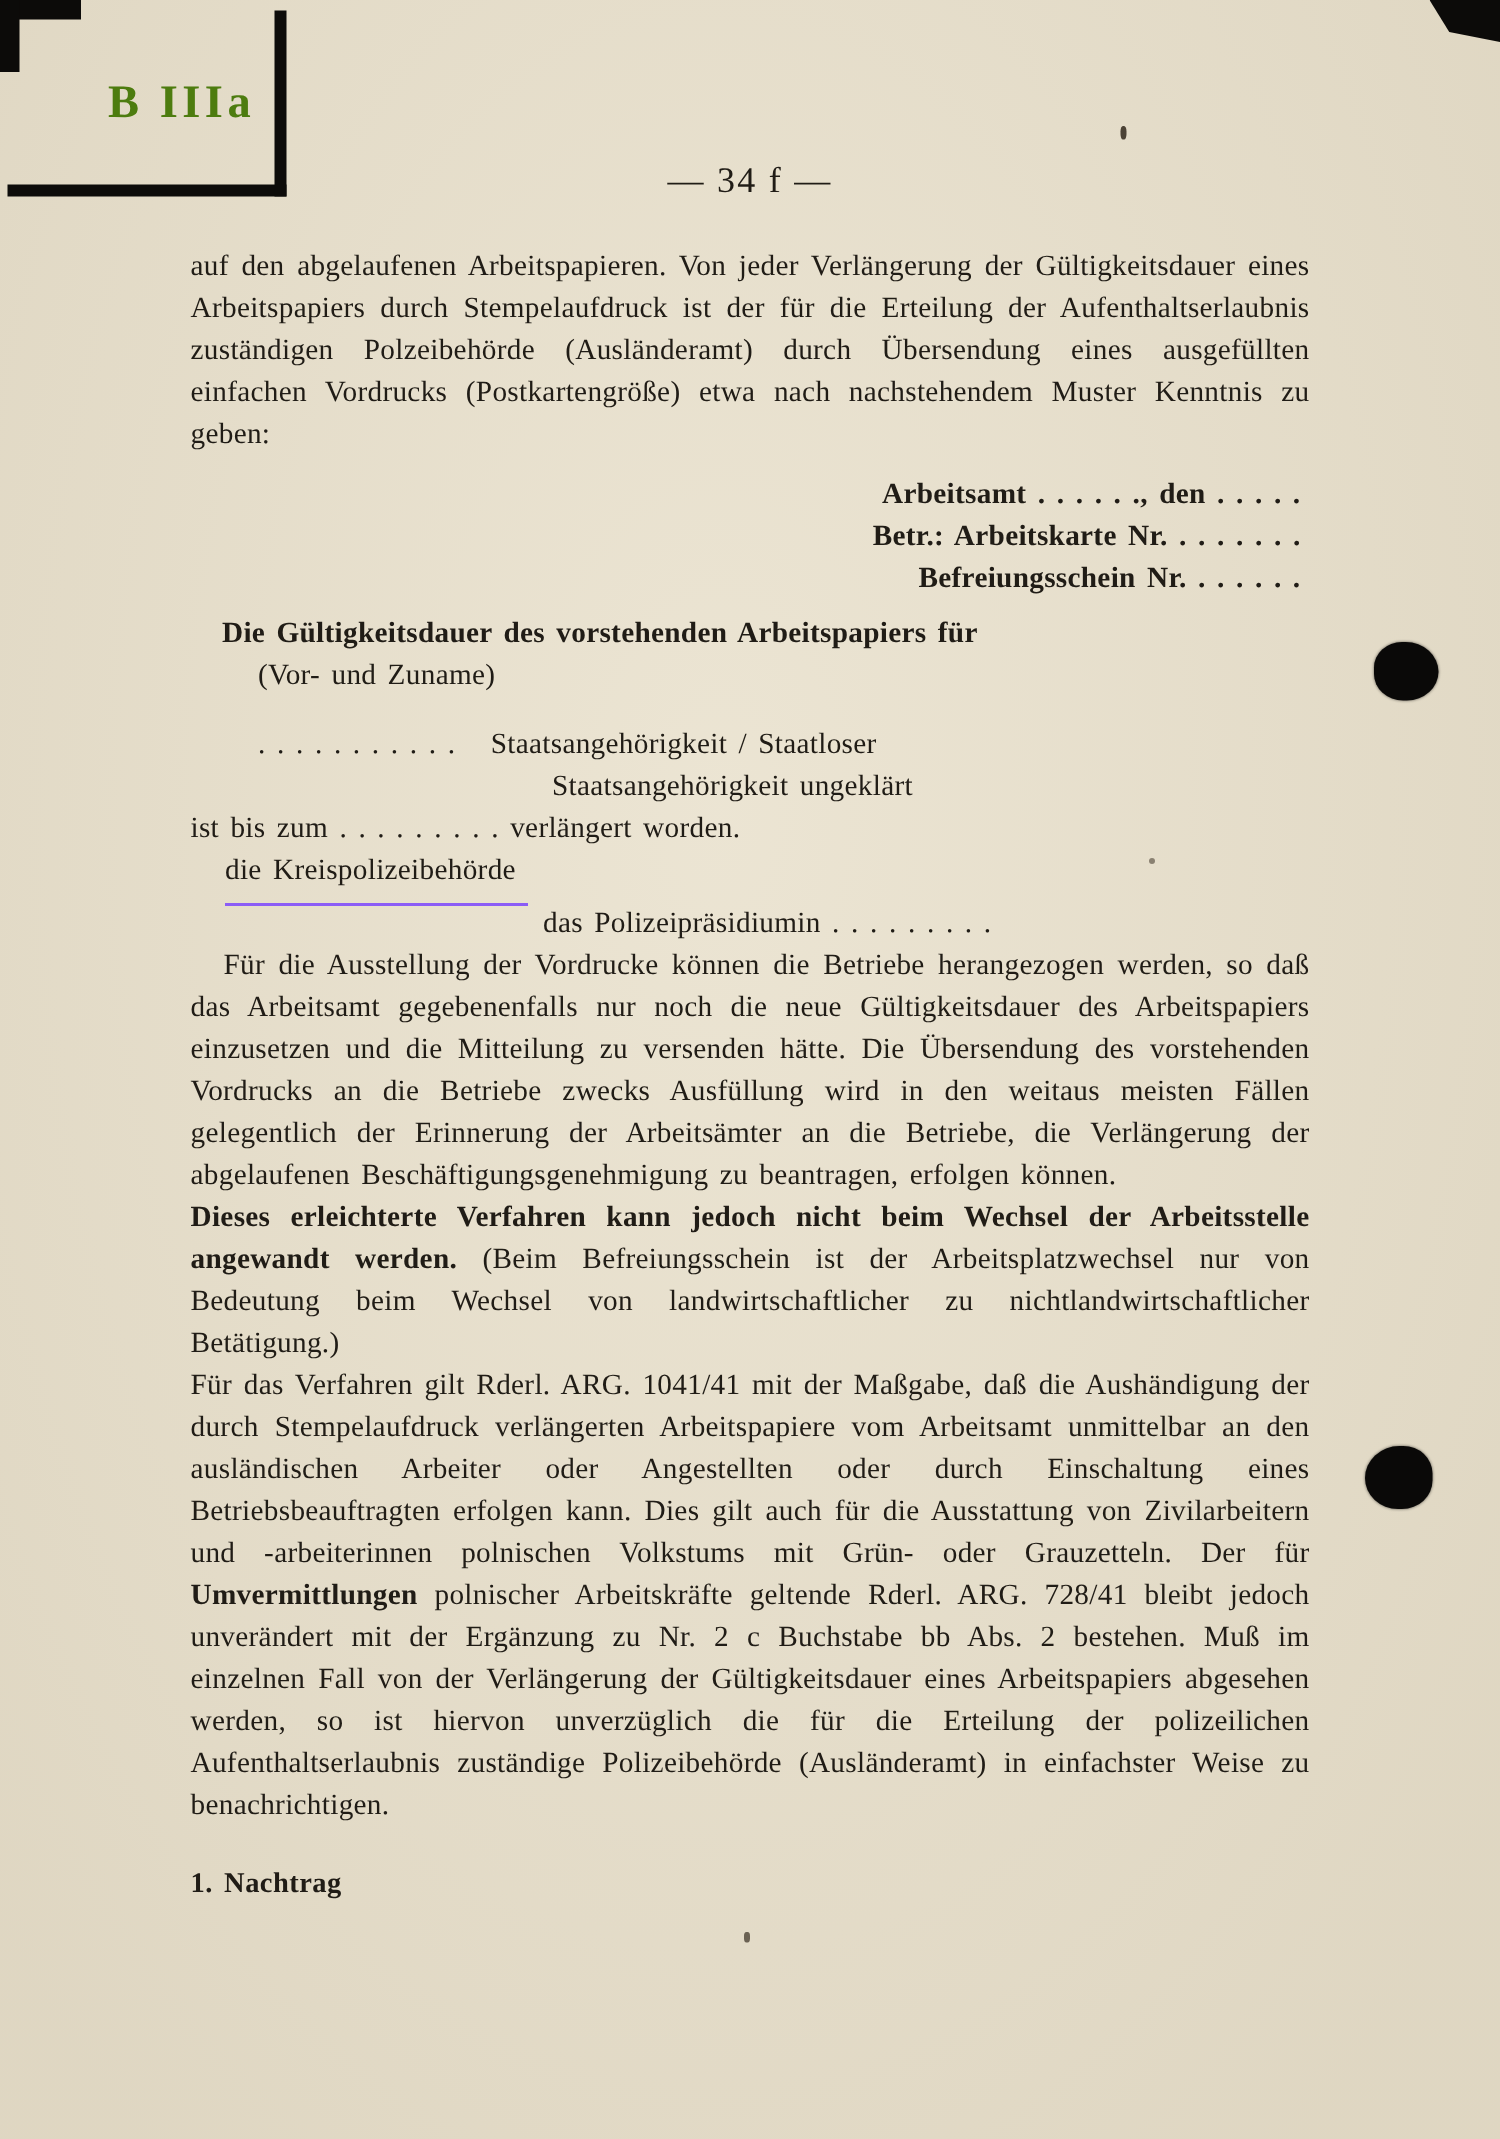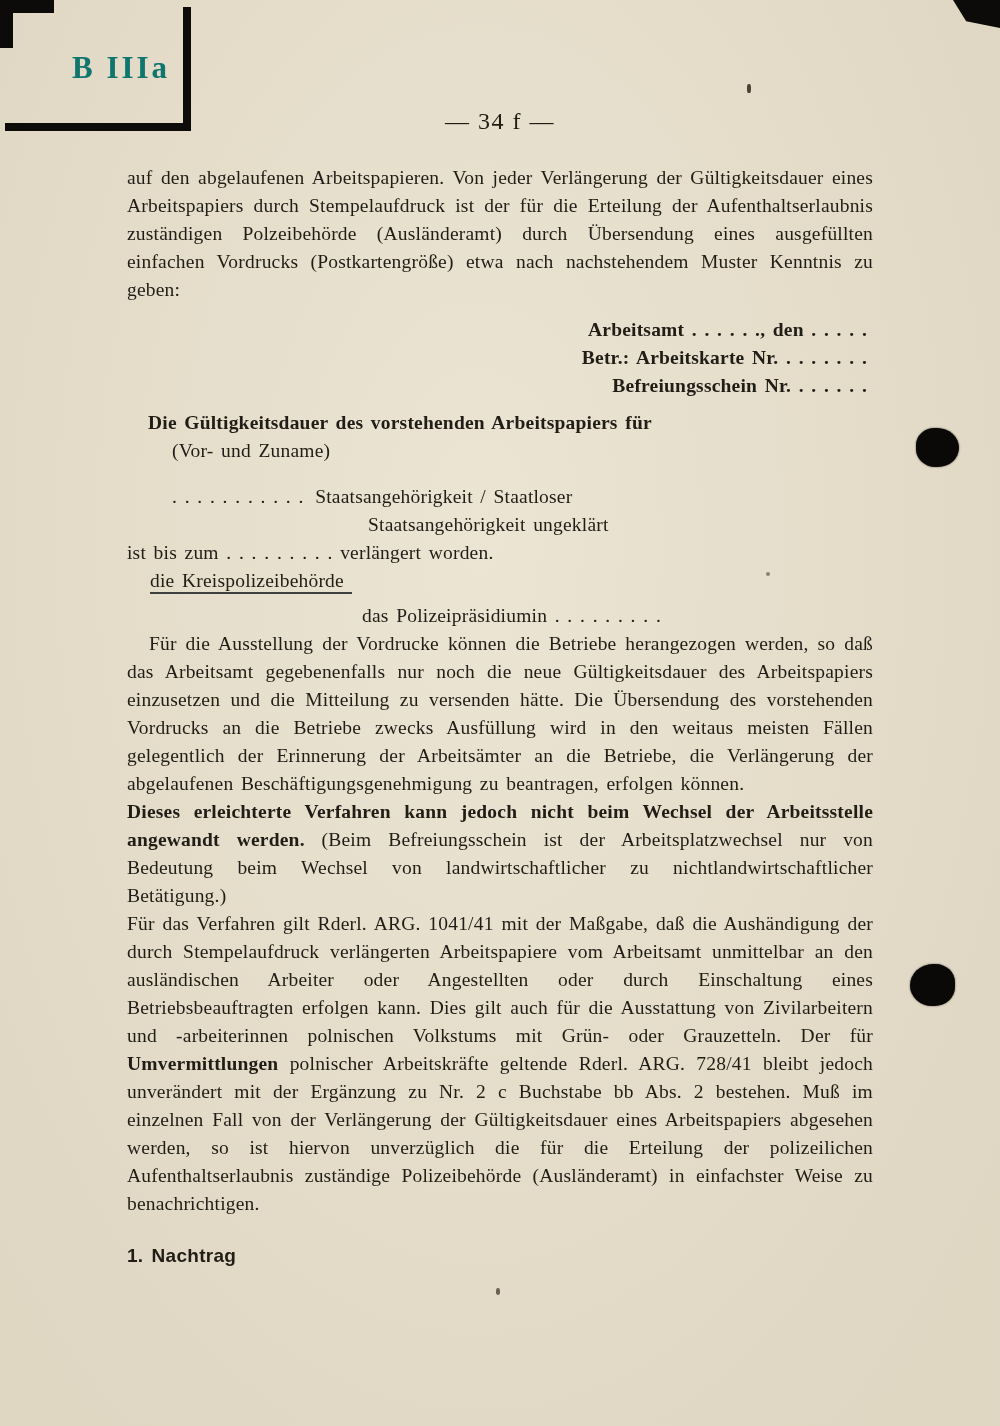--- a/index.html
+++ b/index.html
@@ -15,21 +15,21 @@
   }
   
   .corner-tl-h{position:absolute;left:0;top:0;width:54px;height:13px;background:#0c0b09;}
   .corner-tl-v{position:absolute;left:0;top:0;width:13px;height:48px;background:#0c0b09;}
   .corner-tr{position:absolute;right:0;top:0;width:47px;height:28px;background:#0c0b09;
     clip-path:polygon(0 0,100% 0,100% 100%,28% 76%);}
   
   .label-frame{position:absolute;left:5px;top:7px;width:178px;height:116px;
     border-right:8px solid #0d0c0a;border-bottom:8px solid #0d0c0a;}
   .label-text{position:absolute;left:72px;top:50px;font-size:31px;font-weight:bold;
-    letter-spacing:3px;color:#0f766e;}
+    letter-spacing:3px;color:#4d7c0f;}
   
   .hole{position:absolute;background:#0a0908;box-shadow:0 0 2px rgba(10,9,8,.65);}
   .hole-1{left:916px;top:428px;width:43px;height:39px;border-radius:46% 54% 52% 48%;}
   .hole-2{left:910px;top:964px;width:45px;height:42px;border-radius:54% 46% 48% 52%;}
   
   .speck{position:absolute;background:#4c4336;border-radius:50%;}
   .speck-1{left:747px;top:84px;width:4px;height:9px;border-radius:40%;}
   .speck-2{left:766px;top:572px;width:4px;height:4px;opacity:.6;}
   .speck-3{left:496px;top:1288px;width:4px;height:7px;border-radius:40%;opacity:.8;}
 
@@ -45,26 +45,26 @@
   .mt20{margin-top:20px;}
   .mt22{margin-top:24px;}
 
   .form-head{text-align:right;padding-right:6px;margin-top:12px;font-weight:bold;}
   .fb-line{white-space:nowrap;}
   .ind-a{margin-left:21px;font-weight:bold;}
   .ind-b{margin-left:45px;}
   .ind-c{margin-left:241px;}
   .ind-d{margin-left:23px;}
   .gap-top{margin-top:18px;}
-  .ml12{margin-left:4px;}
-  .underlined{border-bottom:2px solid #404040;padding-bottom:1px;padding-right:8px;}
+  .ml12{margin-left:16px;}
+  .underlined{border-bottom:2px solid #8b5cf6;padding-bottom:11px;padding-right:8px;}
   .row-between{display:flex;justify-content:center;margin-top:7px;}
 
   strong{font-weight:bold;}
-  .footer-label{font-family:Liberation Sans, sans-serif;font-weight:bold;font-size:19px;
+  .footer-label{font-family:Liberation Serif, serif;font-weight:bold;font-size:19px;
     letter-spacing:.3px;}
 </style>
 </head>
 <body>
 
 <div class="paper-tint"></div>
 
 <div class="corner-tl-h"></div>
 <div class="corner-tl-v"></div>
 <div class="corner-tr"></div>

